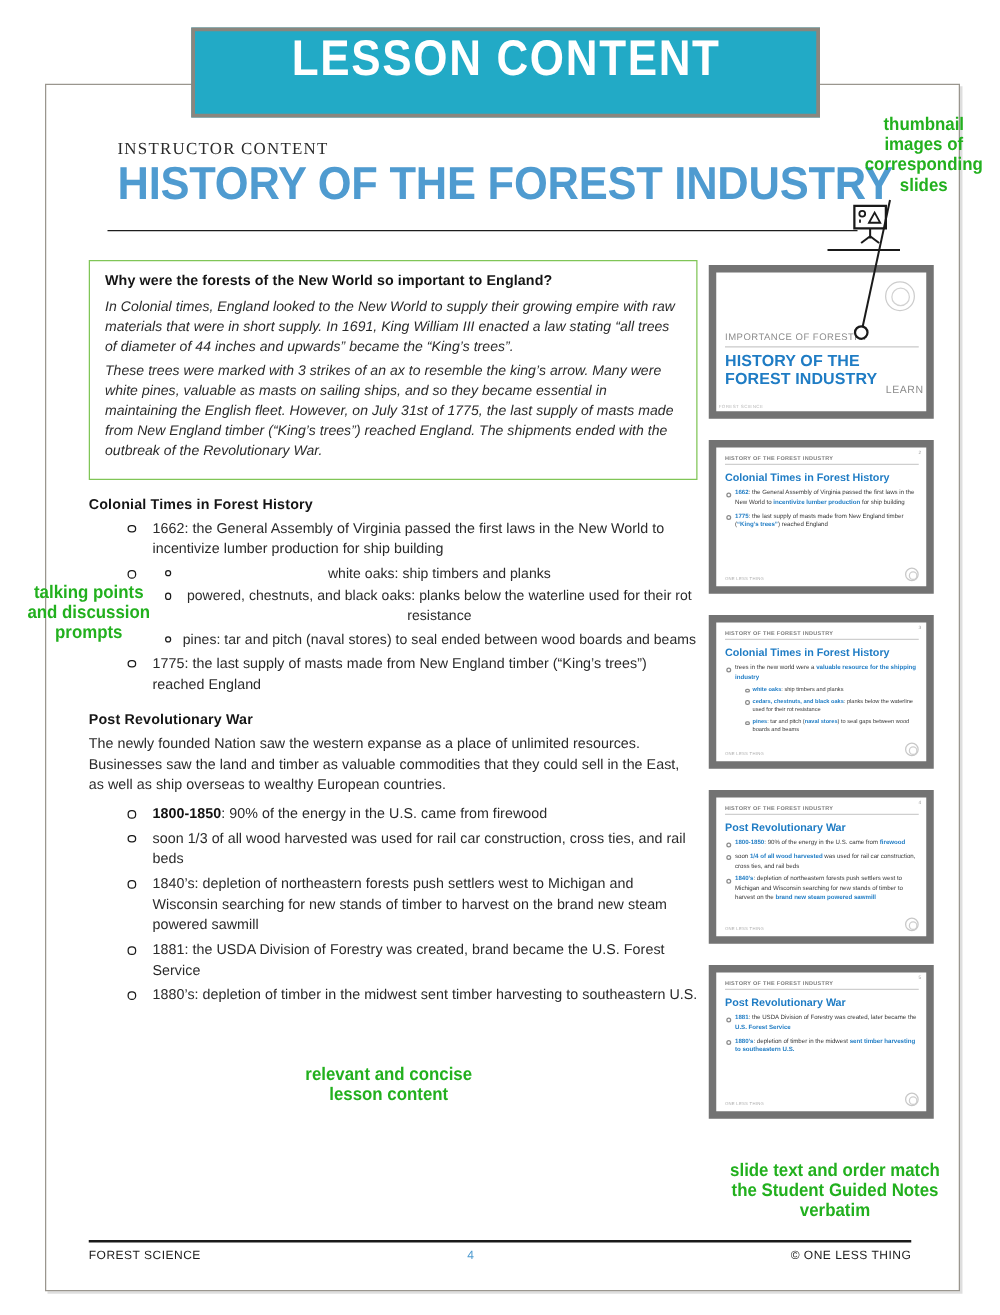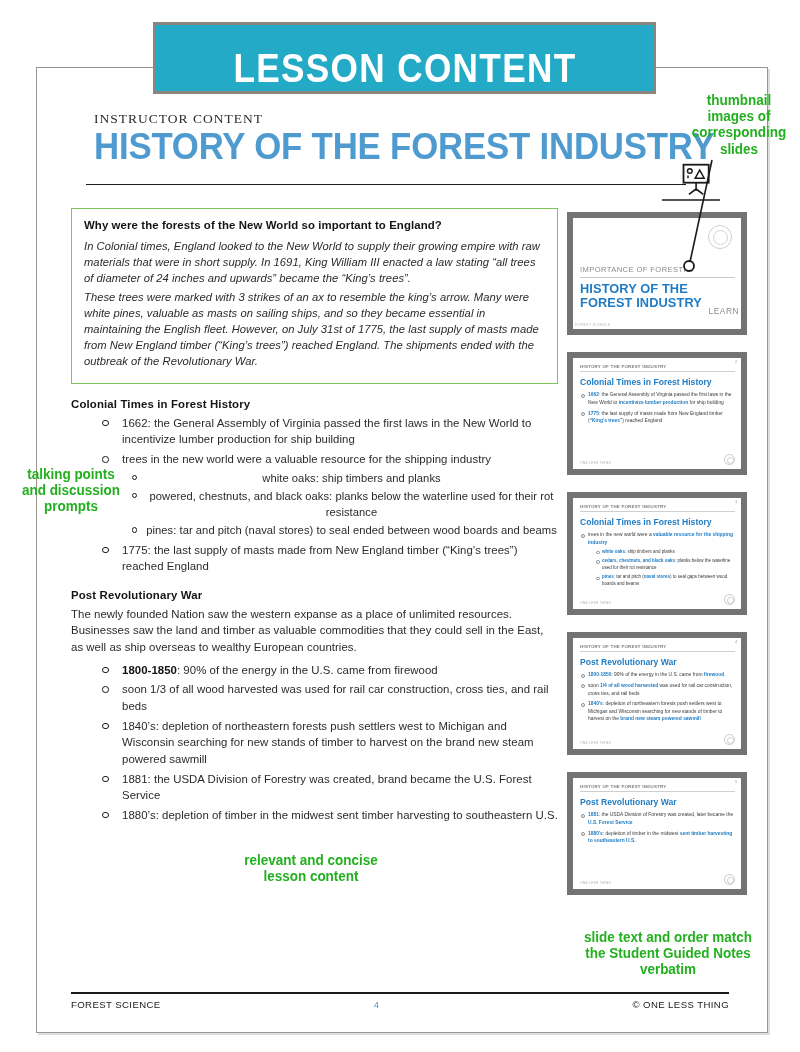--- a/index.html
+++ b/index.html
@@ -32,21 +32,21 @@
   #banner {
     position: absolute;
     left: 153px;
     top: 22px;
     width: 503px;
     height: 72px;
     background: #22aac6;
     border: 3px solid #8a867e;
     box-sizing: border-box;
     display: flex;
-    align-items: flex-end;
+    align-items: flex-start;
     justify-content: center;
     z-index: 40;
   }
   #banner-text {
     color: #ffffff;
     font-size: 40px;
     font-weight: bold;
     letter-spacing: 1.5px;
     font-family: "Liberation Sans Narrow", "Liberation Sans", sans-serif;
     transform: scaleX(0.88);
@@ -449,29 +449,28 @@
 
 <div class="annot" id="annot-thumbnails">thumbnail images of corresponding slides</div>
 <div class="annot" id="annot-talking">talking points and discussion prompts</div>
 <div class="annot" id="annot-relevant">relevant and concise lesson content</div>
 <div class="annot" id="annot-slidetext">slide text and order match the Student Guided Notes verbatim</div>
 
 <div id="main-col">
 
   <div id="intro-box">
     <div id="intro-question">Why were the forests of the New World so important to England?</div>
-    <p class="intro-para">In Colonial times, England looked to the New World to supply their growing empire with raw materials that were in short supply. In 1691, King William III enacted a law stating “all trees of diameter of 24 inches and upwards” became the “King’s trees”.</p>
+    <p class="intro-para">In Colonial times, England looked to the New World to supply their growing empire with raw materials that were in short supply. In 1691, King William III enacted a law stating “all trees of diameter of 44 inches and upwards” became the “King’s trees”.</p>
     <p class="intro-para">These trees were marked with 3 strikes of an ax to resemble the king’s arrow. Many were white pines, valuable as masts on sailing ships, and so they became essential in maintaining the English fleet. However, on July 31st of 1775, the last supply of masts made from New England timber (“King’s trees”) reached England.  The shipments ended with the outbreak of the Revolutionary War.</p>
   </div>
 
   <div class="sec-head">Colonial Times in Forest History</div>
   <ul class="lvl1">
     <li>1662: the General Assembly of Virginia passed the first laws in the New World to incentivize lumber production for ship building</li>
     <li>
-      <span>trees in the new world were a valuable resource for the shipping industry</span>
       <ul class="lvl2">
         <li>white oaks: ship timbers and planks</li>
         <li>powered, chestnuts, and black oaks: planks below the waterline used for their rot resistance</li>
         <li>pines: tar and pitch (naval stores) to seal ended between wood boards and beams</li>
       </ul>
     </li>
     <li>1775: the last supply of masts made from New England timber (“King’s trees”) reached England</li>
   </ul>
 
   <div class="sec-head">Post Revolutionary War</div>

